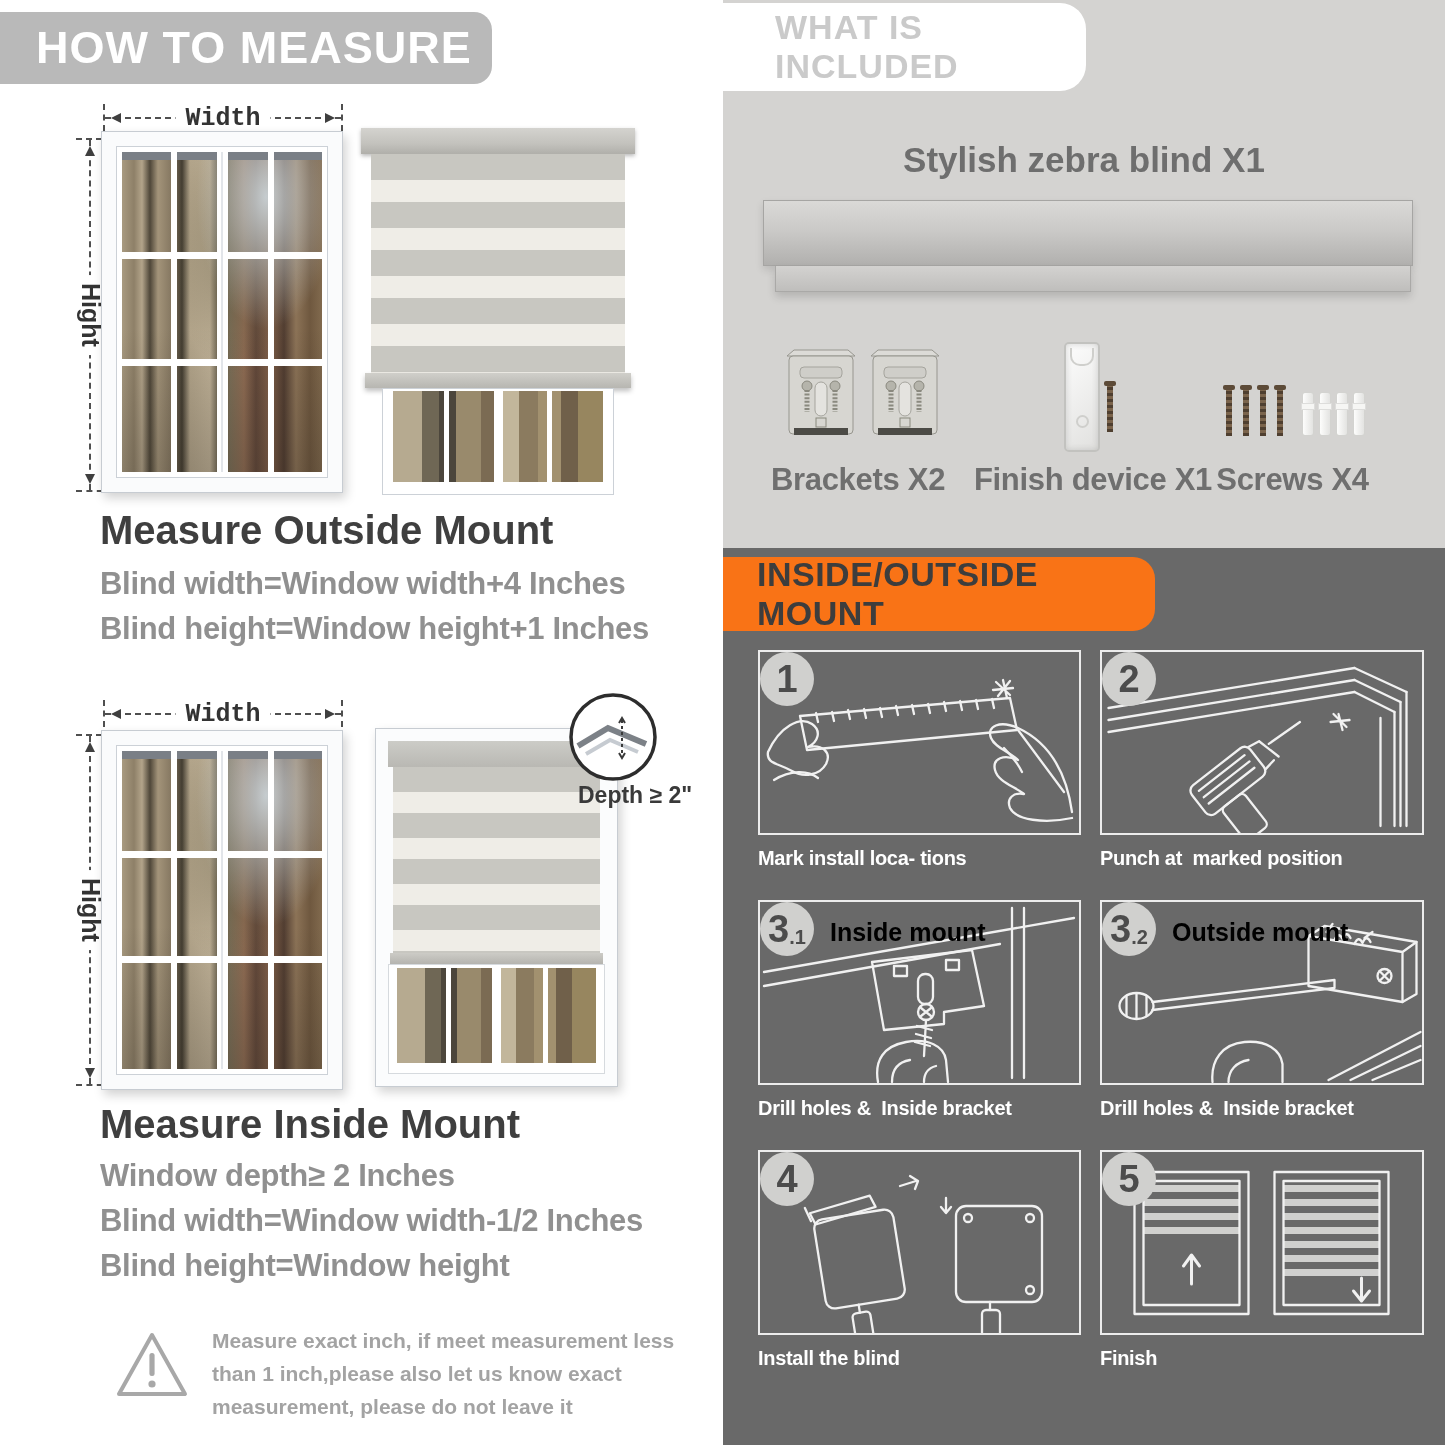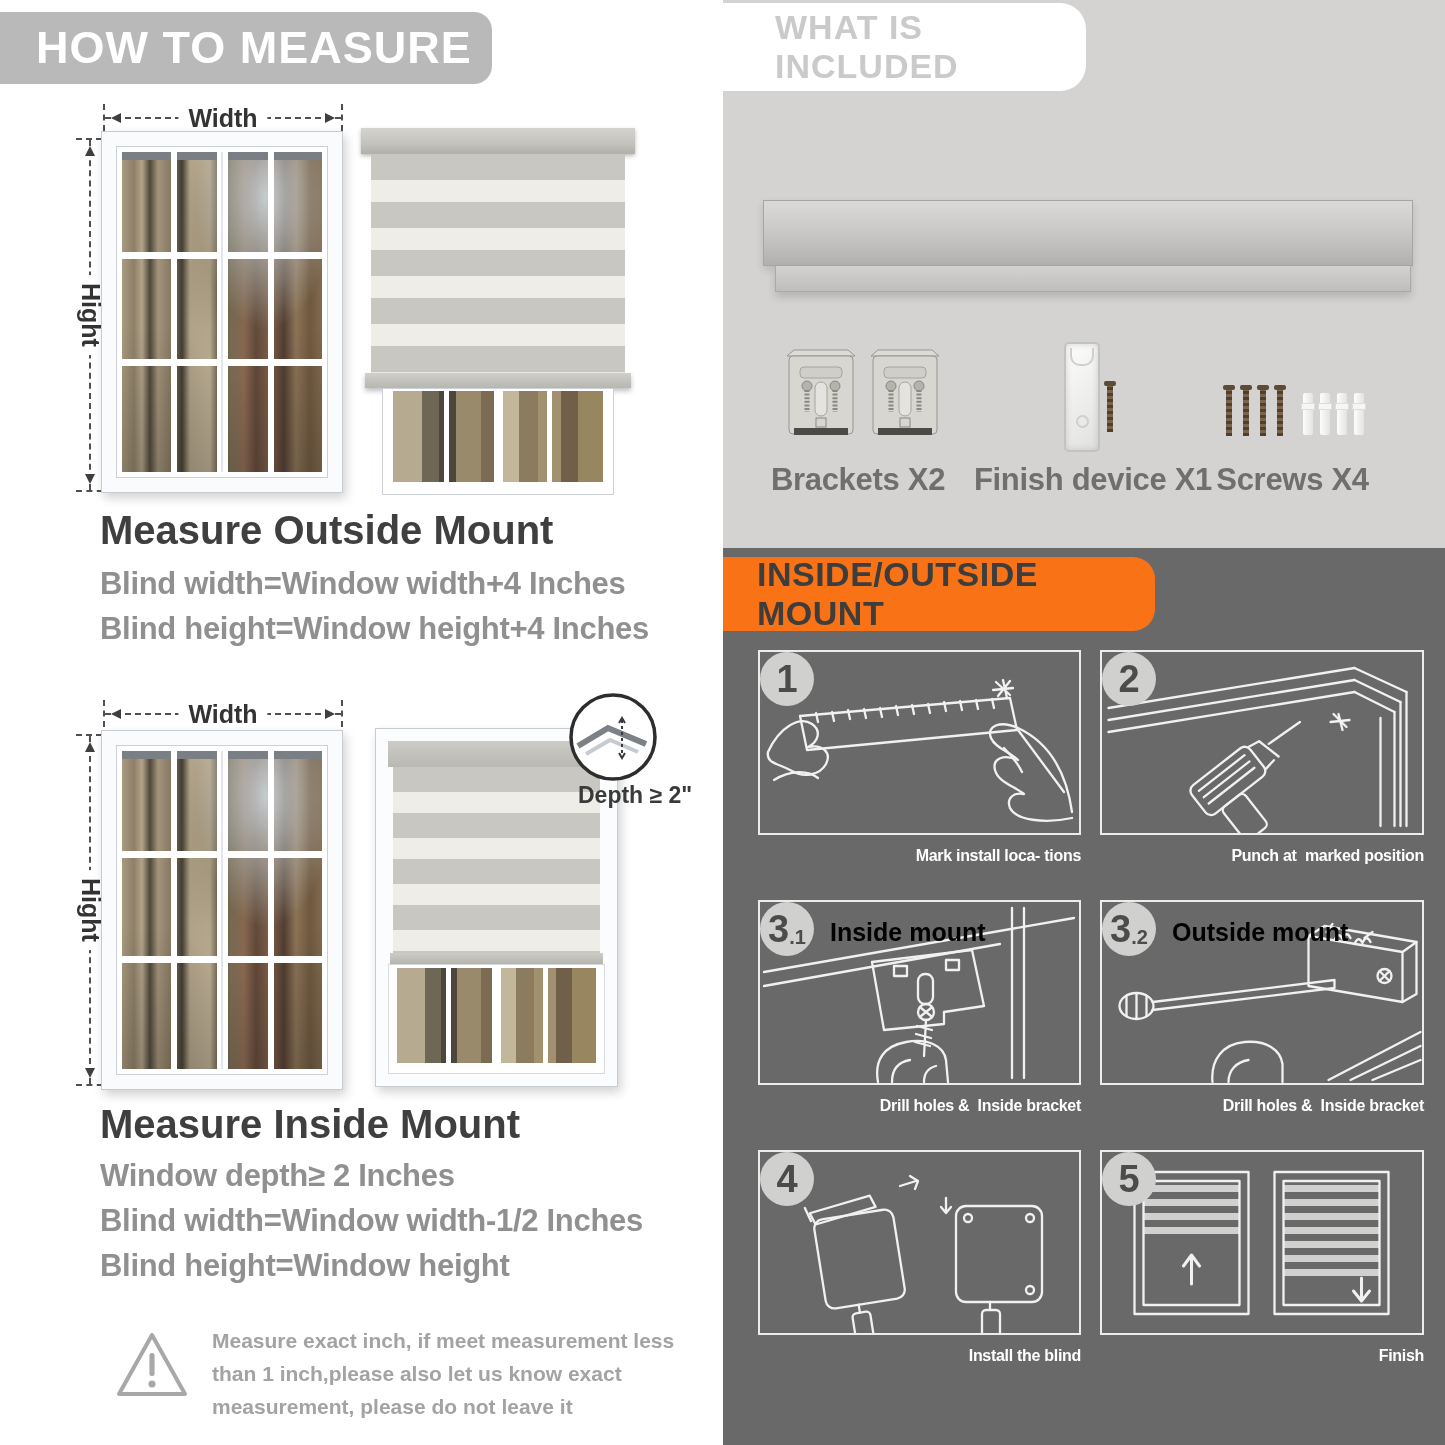--- a/index.html
+++ b/index.html
@@ -9,21 +9,21 @@
     border-radius:0 18px 18px 0;display:flex;align-items:center;padding-left:36px;box-sizing:border-box;}
   .htm-banner span{color:#ffffff;font-size:45px;font-weight:bold;letter-spacing:1px;}
   
   .harrow{position:absolute;height:48px;}
   .harrow .line{position:absolute;left:2px;right:2px;top:13px;border-top:2px dashed #4f4f4f;}
   .harrow .tickL{position:absolute;left:0;top:0;height:48px;border-left:2px dashed #4f4f4f;}
   .harrow .tickR{position:absolute;right:0;top:0;height:48px;border-left:2px dashed #4f4f4f;}
   .harrow .ahL{position:absolute;left:3px;top:9px;width:0;height:0;border:5px solid transparent;border-right:10px solid #3f3f3f;}
   .harrow .ahR{position:absolute;right:3px;top:9px;width:0;height:0;border:5px solid transparent;border-left:10px solid #3f3f3f;}
   .harrow .lbl{position:absolute;left:50%;top:1px;transform:translateX(-50%);background:#fff;padding:0 10px;
-    font-size:25px;font-weight:bold;color:#333;line-height:27px;}
+    font-size:25px;font-weight:bold;color:#333;line-height:27px;font-family:Liberation Mono, monospace;}
   .varrow{position:absolute;width:60px;}
   .varrow .linev{position:absolute;top:2px;bottom:2px;left:13px;border-left:2px dashed #4f4f4f;}
   .varrow .tickT{position:absolute;top:0;left:0;width:46px;border-top:2px dashed #4f4f4f;}
   .varrow .tickB{position:absolute;bottom:0;left:0;width:58px;border-top:2px dashed #4f4f4f;}
   .varrow .ahU{position:absolute;top:3px;left:9px;width:0;height:0;border:5px solid transparent;border-bottom:10px solid #3f3f3f;}
   .varrow .ahD{position:absolute;bottom:3px;left:9px;width:0;height:0;border:5px solid transparent;border-top:10px solid #3f3f3f;}
   .varrow .lblv{position:absolute;top:50%;left:14px;transform:translate(-50%,-50%) rotate(90deg);background:#fff;
     padding:0 8px;font-size:25px;font-weight:bold;color:#333;white-space:nowrap;}
   
   .photo-window{position:absolute;width:242px;background:#fafbfc;border:1px solid #c7ccd2;
@@ -110,21 +110,21 @@
   .steps-grid{position:absolute;left:35px;top:102px;width:666px;display:grid;
     grid-template-columns:323px 324px;column-gap:19px;row-gap:13px;}
   .cell{position:relative;height:237px;}
   .panel{position:relative;height:185px;border:2px solid #ececec;box-sizing:border-box;overflow:hidden;}
   .panel svg.art{position:absolute;inset:0;width:100%;height:100%;}
   .badge{position:absolute;top:0;left:0;width:54px;height:54px;border-radius:50%;background:#d0d0ce;
     display:flex;align-items:center;justify-content:center;color:#4c4c4c;font-weight:bold;}
   .badge .num{font-size:38px;line-height:38px;}
   .badge .numsub{font-size:20px;line-height:20px;margin-top:16px;}
   .inner-label{position:absolute;left:70px;top:16px;color:#000000;font-weight:bold;font-size:25px;text-align:center;}
-  .caption{margin-top:12px;color:#ffffff;font-weight:bold;font-size:16px;letter-spacing:-0.3px;white-space:pre-wrap;text-align:right;}
+  .caption{margin-top:12px;color:#ffffff;font-weight:bold;font-size:20px;letter-spacing:-0.3px;white-space:pre-wrap;}
 </style>
 </head>
 <body>
 
 <div class="page">
 
   <div class="htm-banner">
     <span>HOW TO MEASURE</span>
   </div>
 
@@ -159,21 +159,21 @@
     <div class="b1-shade"></div>
     <div class="b1-bottom"></div>
     <div class="b1-win">
       <div class="street"></div>
       <div class="vgrid"></div>
     </div>
   </div>
 
   <div class="mtitle" style="top:508px;">Measure Outside Mount</div>
   <div class="msub" style="top:566px;">Blind width=Window width+4 Inches</div>
-  <div class="msub" style="top:611px;">Blind height=Window height+4 Inches</div>
+  <div class="msub" style="top:611px;">Blind height=Window height+1 Inches</div>
 
   <div class="harrow" style="left:103px;top:700px;width:240px;">
     <div class="tickL"></div>
     <div class="tickR"></div>
     <div class="line"></div>
     <div class="ahL"></div>
     <div class="ahR"></div>
     <span class="lbl">Width</span>
   </div>
 
@@ -226,20 +226,21 @@
       <rect x="37.4" y="25" width="5.2" height="23" rx="2.5" fill="#a8a8a8"></rect>
       <circle cx="40" cy="56" r="3.6" fill="#a8a8a8"></circle>
     </svg>
   </div>
   <div class="warn-text">Measure exact inch, if meet measurement less than 1 inch,please also let us know exact measurement, please do not leave it</div>
 
   <div class="light-section">
     <div class="wii-banner">
       <span>WHAT IS INCLUDED</span>
     </div>
+    <div class="stylish">Stylish zebra blind X1</div>
     <div class="headrail-img"></div>
     <div class="headrail-low"></div>
 
     <svg class="bracket-svg" style="left:62px;" width="72" height="95" viewBox="0 0 72 95">
       <path d="M2,8 L9,2 L63,2 L70,8 Z" fill="#dcdbd7" stroke="#97968f"></path>
       <rect x="4" y="8" width="64" height="78" rx="4" fill="#d7d6d1" stroke="#97968f"></rect>
       <rect x="15" y="19" width="42" height="11" rx="4" fill="#cfcec9" stroke="#a5a49d"></rect>
       <circle cx="22" cy="38" r="5" fill="#b5b4ab" stroke="#8a897f"></circle>
       <line x1="22" y1="42" x2="22" y2="64" stroke="#8a897f" stroke-width="5" stroke-dasharray="2 1.6"></line>
       <circle cx="50" cy="38" r="5" fill="#b5b4ab" stroke="#8a897f"></circle>

